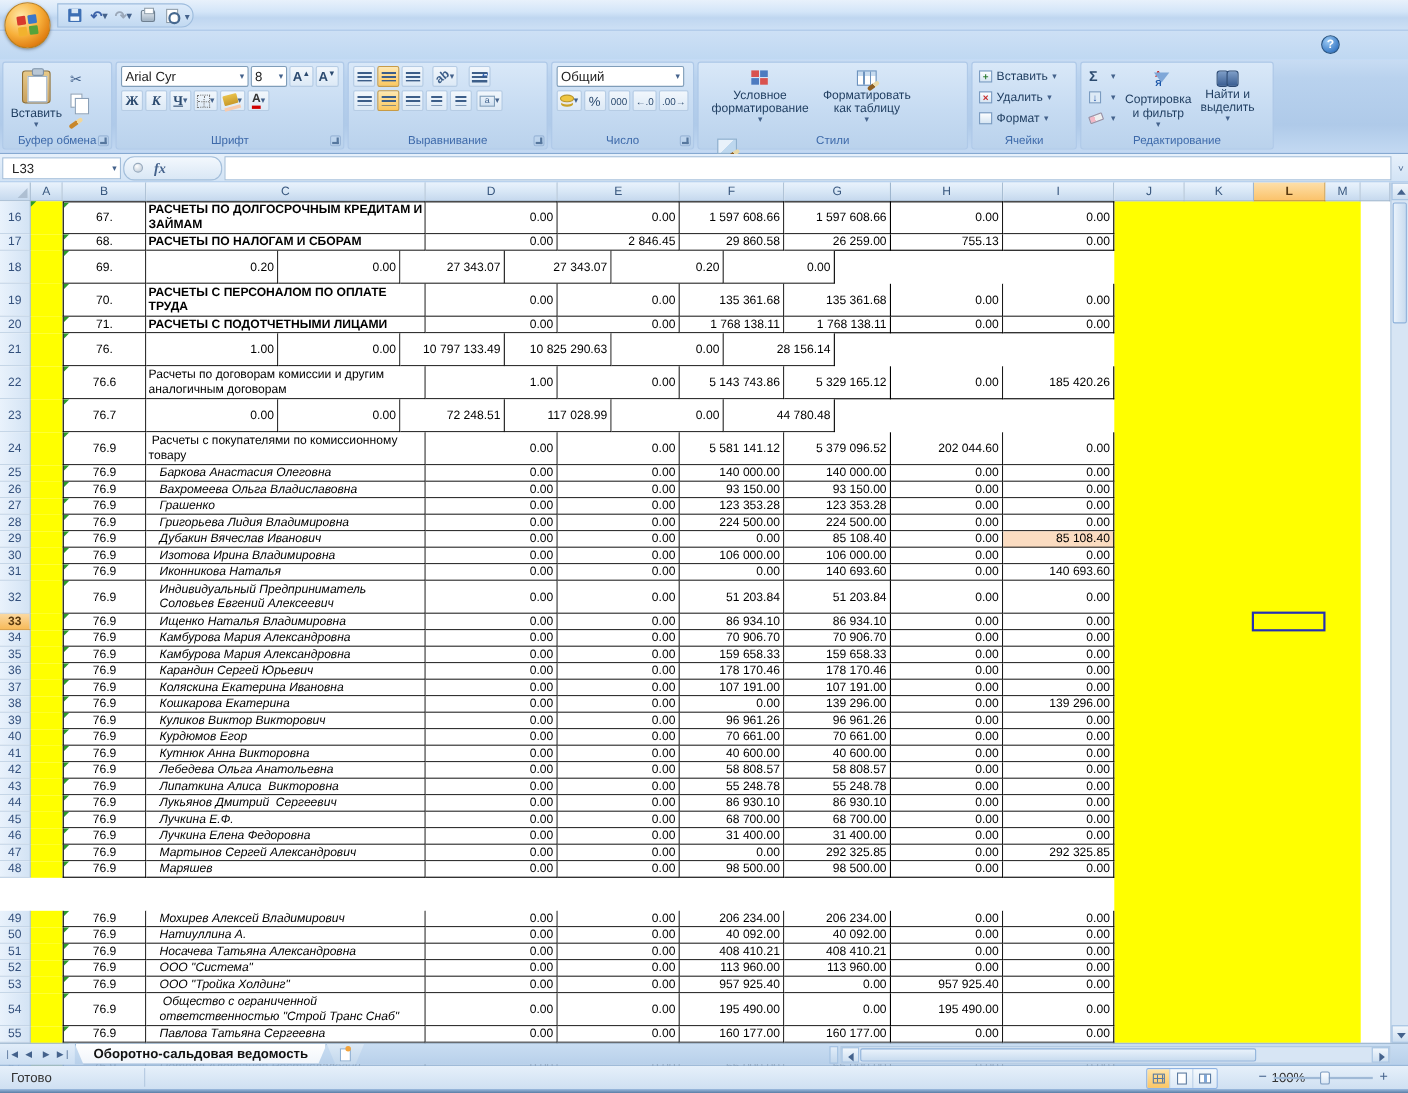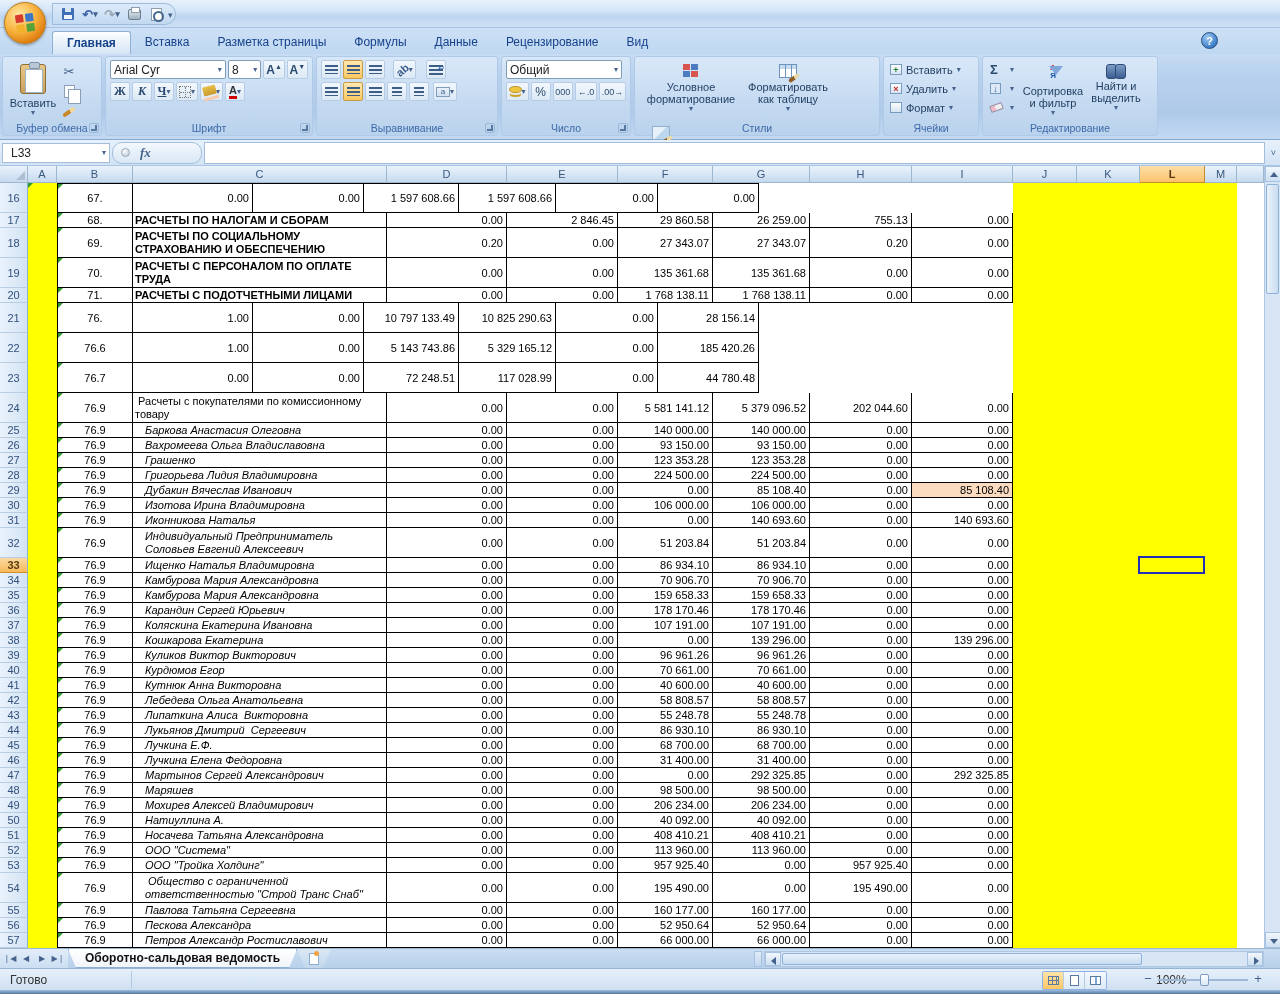--- a/index.html
+++ b/index.html
@@ -233,29 +233,20 @@
   <div class="office-btn">
     <div class="office-logo">
       <i style="background:#D83B2D"></i>
         <i style="background:#3C78C8"></i>
         <i style="background:#F2B22E"></i>
         <i style="background:#57A33A"></i>
     </div>
   </div>
 
   <div class="tabrow">
-    <div class="tabs" id="tabs">
-        <div class="tab active">Главная</div>
-        <div class="tab">Вставка</div>
-        <div class="tab">Разметка страницы</div>
-        <div class="tab">Формулы</div>
-        <div class="tab">Данные</div>
-        <div class="tab">Рецензирование</div>
-        <div class="tab">Вид</div>
-      </div>
     <div class="help-btn">?</div>
   </div>
 
   <div class="ribbon">
     <div class="rgroup" style="width:100px">
       <div class="bigbtn" style="width:52px">
         <span class="bicon ic-clipboard"></span>
         <span>Вставить</span>
           <span class="dd">▾</span>
       </div>
@@ -496,20 +487,23 @@
         <div class="ch" style="width: 32px;">M</div>
         <div class="ch" style="width: 27px;"></div>
       </div>
     <div class="rows" id="rows">
         <div class="grow" style="height: 30px;">
           <div class="gut" style="width: 28px;">16</div>
           <div class="acell" style="width: 29px;">
             <span class="tri"></span>
           </div>
           <div class="cell acct" style="width: 76px;"><span class="tri"></span>67.</div>
+          <div class="cell namec" style="width: 254px;">
+            <span class="s-bold">РАСЧЕТЫ ПО ДОЛГОСРОЧНЫМ КРЕДИТАМ И ЗАЙМАМ</span>
+          </div>
           <div class="cell num" style="width: 120px;">0.00</div>
           <div class="cell num" style="width: 111px;">0.00</div>
           <div class="cell num" style="width: 95px;">1 597 608.66</div>
           <div class="cell num" style="width: 97px;">1 597 608.66</div>
           <div class="cell num" style="width: 102px;">0.00</div>
           <div class="cell num" style="width: 101px;">0.00</div>
         </div>
         <div class="grow" style="height: 15px;">
           <div class="gut" style="width: 28px;">17</div>
           <div class="acell" style="width: 29px;"></div>
@@ -521,23 +515,20 @@
           <div class="cell num" style="width: 111px;">2 846.45</div>
           <div class="cell num" style="width: 95px;">29 860.58</div>
           <div class="cell num" style="width: 97px;">26 259.00</div>
           <div class="cell num" style="width: 102px;">755.13</div>
           <div class="cell num" style="width: 101px;">0.00</div>
         </div>
         <div class="grow" style="height: 30px;">
           <div class="gut" style="width: 28px;">18</div>
           <div class="acell" style="width: 29px;"></div>
           <div class="cell acct" style="width: 76px;"><span class="tri"></span>69.</div>
-          <div class="cell namec" style="width: 254px;">
-            <span class="s-bold">РАСЧЕТЫ ПО СОЦИАЛЬНОМУ СТРАХОВАНИЮ И ОБЕСПЕЧЕНИЮ</span>
-          </div>
           <div class="cell num" style="width: 120px;">0.20</div>
           <div class="cell num" style="width: 111px;">0.00</div>
           <div class="cell num" style="width: 95px;">27 343.07</div>
           <div class="cell num" style="width: 97px;">27 343.07</div>
           <div class="cell num" style="width: 102px;">0.20</div>
           <div class="cell num" style="width: 101px;">0.00</div>
         </div>
         <div class="grow" style="height: 30px;">
           <div class="gut" style="width: 28px;">19</div>
           <div class="acell" style="width: 29px;"></div>
@@ -574,20 +565,23 @@
           <div class="cell num" style="width: 111px;">0.00</div>
           <div class="cell num" style="width: 95px;">10 797 133.49</div>
           <div class="cell num" style="width: 97px;">10 825 290.63</div>
           <div class="cell num" style="width: 102px;">0.00</div>
           <div class="cell num" style="width: 101px;">28 156.14</div>
         </div>
         <div class="grow" style="height: 30px;">
           <div class="gut" style="width: 28px;">22</div>
           <div class="acell" style="width: 29px;"></div>
           <div class="cell acct" style="width: 76px;"><span class="tri"></span>76.6</div>
+          <div class="cell namec" style="width: 254px;">
+            <span class="s-plain">Расчеты по договорам комиссии и другим аналогичным договорам</span>
+          </div>
           <div class="cell num" style="width: 120px;">1.00</div>
           <div class="cell num" style="width: 111px;">0.00</div>
           <div class="cell num" style="width: 95px;">5 143 743.86</div>
           <div class="cell num" style="width: 97px;">5 329 165.12</div>
           <div class="cell num" style="width: 102px;">0.00</div>
           <div class="cell num" style="width: 101px;">185 420.26</div>
         </div>
         <div class="grow" style="height: 30px;">
           <div class="gut" style="width: 28px;">23</div>
           <div class="acell" style="width: 29px;"></div>
@@ -942,21 +936,21 @@
           <div class="cell namec" style="width: 254px;">
             <span class="s-italic">Маряшев</span>
           </div>
           <div class="cell num" style="width: 120px;">0.00</div>
           <div class="cell num" style="width: 111px;">0.00</div>
           <div class="cell num" style="width: 95px;">98 500.00</div>
           <div class="cell num" style="width: 97px;">98 500.00</div>
           <div class="cell num" style="width: 102px;">0.00</div>
           <div class="cell num" style="width: 101px;">0.00</div>
         </div>
-        <div class="grow" style="height: 15px;">
+        <div class="grow" style="height: 15px; margin-top: 30px;">
           <div class="gut" style="width: 28px;">49</div>
           <div class="acell" style="width: 29px;"></div>
           <div class="cell acct" style="width: 76px;"><span class="tri"></span>76.9</div>
           <div class="cell namec" style="width: 254px;">
             <span class="s-italic">Мохирев Алексей Владимирович</span>
           </div>
           <div class="cell num" style="width: 120px;">0.00</div>
           <div class="cell num" style="width: 111px;">0.00</div>
           <div class="cell num" style="width: 95px;">206 234.00</div>
           <div class="cell num" style="width: 97px;">206 234.00</div>

